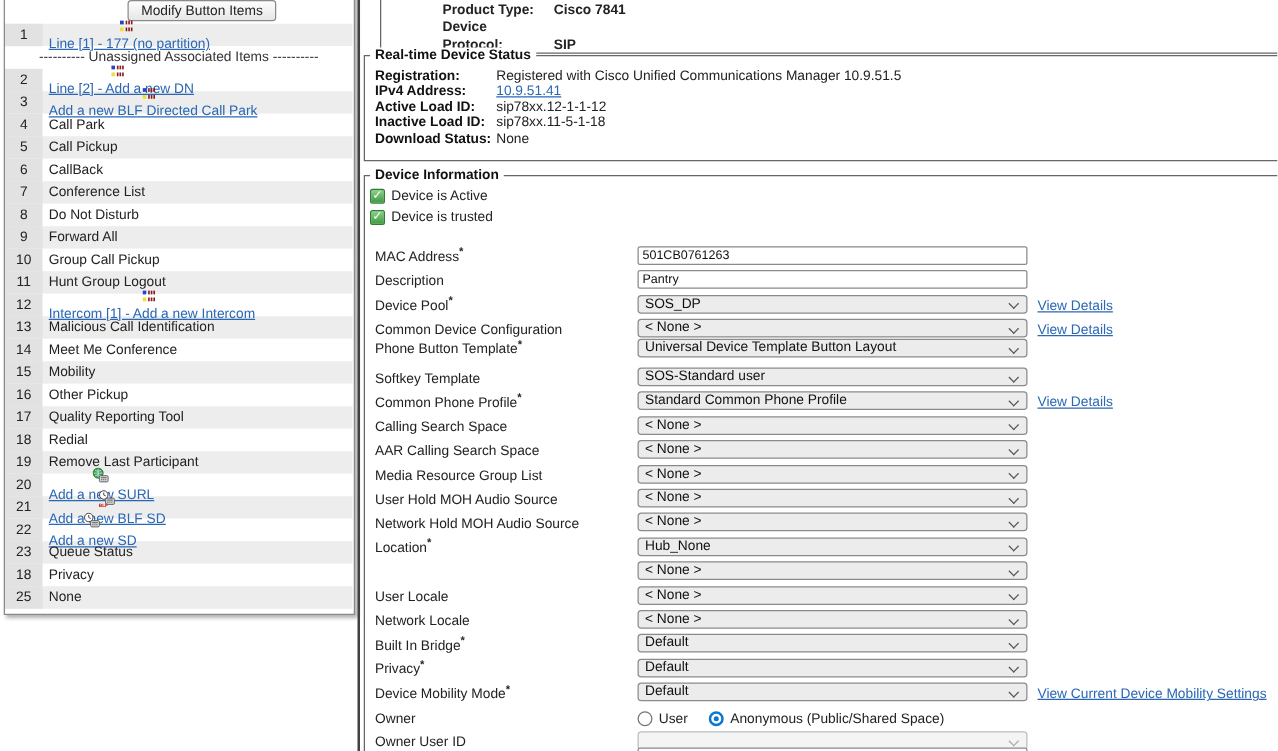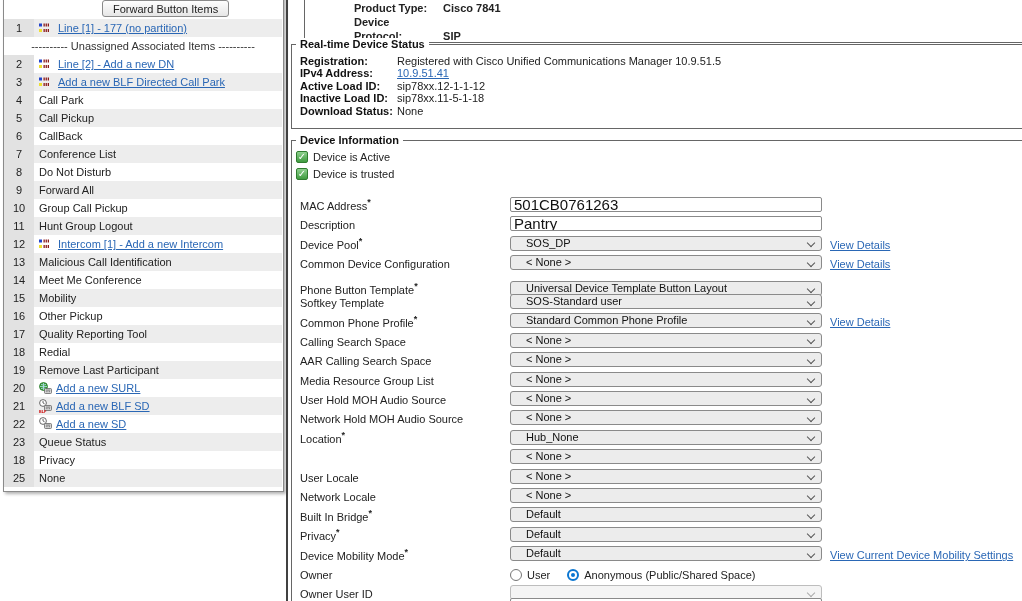--- a/index.html
+++ b/index.html
@@ -10,21 +10,21 @@
   .panel-box{position:absolute;left:3px;top:-9px;width:281px;height:501px;background:#fff;
              border:1px solid #8a8a8a;box-shadow:2px 2px 3px rgba(0,0,0,.30);box-sizing:border-box;}
   .modify-btn{position:absolute;left:102px;top:0;height:17px;padding:0 10px;font-size:11px;
               font-family:inherit;color:#222;background:linear-gradient(#fefefe,#e6e6e6);
               border:1px solid #8a8a8a;border-radius:3px;box-sizing:border-box;line-height:14px;}
   .btn-list{position:absolute;left:4px;top:19px;width:278px;}
   .btn-row{display:flex;align-items:center;height:18px;background:#fff;}
   .btn-row.gray{background:#ededed;}
   .btn-row .num{width:30px;height:18px;line-height:18px;text-align:center;background:#e2e2e2;
                 color:#222;flex:none;}
-  .btn-row .lbl{padding-left:5px;display:flex;align-items:center;gap:3px;white-space:nowrap;}
+  .btn-row .lbl{padding-left:5px;display:flex;align-items:center;gap:3px;white-space:nowrap;flex-direction:column;}
   .btn-row.separator{justify-content:center;color:#333;background:#fff;}
   a.lnk{color:#2a67b5;text-decoration:underline;cursor:pointer;}
   .icon-wrap{display:inline-flex;flex:none;}
 
   
   .vline{position:absolute;left:286px;top:0;width:2px;height:601px;background:#414141;}
 
   
   .product-box{position:absolute;left:304px;top:-7px;width:726px;height:50px;
                border:1px solid #666;box-sizing:border-box;padding:7px 0 0 6px;}
@@ -44,24 +44,24 @@
   .check-row{position:absolute;left:296px;display:flex;align-items:center;gap:5px;height:14px;}
   .check-ico{width:12px;height:12px;border-radius:2px;border:1px solid #2f7d2f;box-sizing:border-box;
              background:linear-gradient(#8ed08e,#3f9b3f);color:#fff;font-size:10px;line-height:10px;
              text-align:center;font-weight:bold;}
 
   .form-row{position:absolute;left:300px;right:0;height:19px;display:flex;align-items:flex-end;}
   .form-row .flab{width:210px;flex:none;color:#222;white-space:nowrap;}
   .form-row .flab sup{font-size:9px;font-weight:bold;}
   .txt-input{position:absolute;left:210px;width:312px;height:15px;box-sizing:border-box;
              border:1px solid #8a8a8a;border-radius:2px;background:#fff;font-family:inherit;
-             font-size:15px;color:#111;padding:0 3px;}
+             font-size:10px;color:#111;padding:0 3px;}
   .sel{position:absolute;left:210px;width:312px;height:15px;box-sizing:border-box;
        border:1px solid #8a8a8a;border-radius:3px;background:#ececec;line-height:13px;
-       padding-left:15px;color:#111;white-space:nowrap;overflow:hidden;}
+       padding-left:5px;color:#111;white-space:nowrap;overflow:hidden;}
   .sel .chev{position:absolute;right:7px;top:3.5px;width:5px;height:5px;
              border-right:1.5px solid #555;border-bottom:1.5px solid #555;transform:rotate(45deg);}
   .sel.disabled{background:#f4f4f4;border-color:#bdbdbd;}
   .sel.disabled .chev{border-color:#aaa;}
   .after-lnk{position:absolute;left:530px;white-space:nowrap;}
 
   .radio-wrap{position:absolute;left:210px;display:flex;align-items:center;gap:5px;}
   .radio{width:12px;height:12px;border-radius:50%;box-sizing:border-box;flex:none;position:relative;}
   .radio.off{border:1px solid #767676;background:#fff;}
   .radio.on{border:2px solid #0b76d1;background:#fff;}
@@ -71,21 +71,21 @@
 
   .sliver{position:absolute;left:510px;top:598px;width:312px;height:14px;background:#fff;
           border:1px solid #8a8a8a;border-radius:2px;box-sizing:border-box;}
 </style>
 </head>
 <body>
 
 <div id="stage">
 
   <div class="panel-box"></div>
-  <button class="modify-btn">Forward Button Items</button>
+  <button class="modify-btn">Modify Button Items</button>
   <div class="btn-list">
       <div class="btn-row gray">
         <span class="num">1</span>
         <span class="lbl">
           <span class="icon-wrap">
             <svg width="16" height="10" viewBox="0 0 16 10">
               <rect x="0" y="0.5" width="3" height="3" fill="#2244cc"></rect>
               <rect x="0" y="6" width="3" height="3" fill="#efe030"></rect>
               <rect x="4.5" y="0.5" width="1.3" height="3" fill="#8b1a1a"></rect>
               <rect x="6.6" y="0.5" width="1.3" height="3" fill="#8b1a1a"></rect>
@@ -362,21 +362,21 @@
       <div class="form-row" style="top: 231.8px;">
         <span class="flab">Device Pool<sup>*</sup></span>
         <div class="sel"><span>SOS_DP</span><span class="chev"></span></div>
         <a class="lnk after-lnk">View Details</a>
       </div>
       <div class="form-row" style="top: 251.2px;">
         <span class="flab">Common Device Configuration</span>
         <div class="sel"><span>&lt; None &gt;</span><span class="chev"></span></div>
         <a class="lnk after-lnk">View Details</a>
       </div>
-      <div class="form-row" style="top: 277px;">
+      <div class="form-row" style="top: 267px;">
         <span class="flab">Phone Button Template<sup>*</sup></span>
         <div class="sel"><span>Universal Device Template Button Layout</span><span class="chev"></span></div>
       </div>
       <div class="form-row" style="top: 290px;">
         <span class="flab">Softkey Template</span>
         <div class="sel"><span>SOS-Standard user</span><span class="chev"></span></div>
       </div>
       <div class="form-row" style="top: 309.4px;">
         <span class="flab">Common Phone Profile<sup>*</sup></span>
         <div class="sel"><span>Standard Common Phone Profile</span><span class="chev"></span></div>

